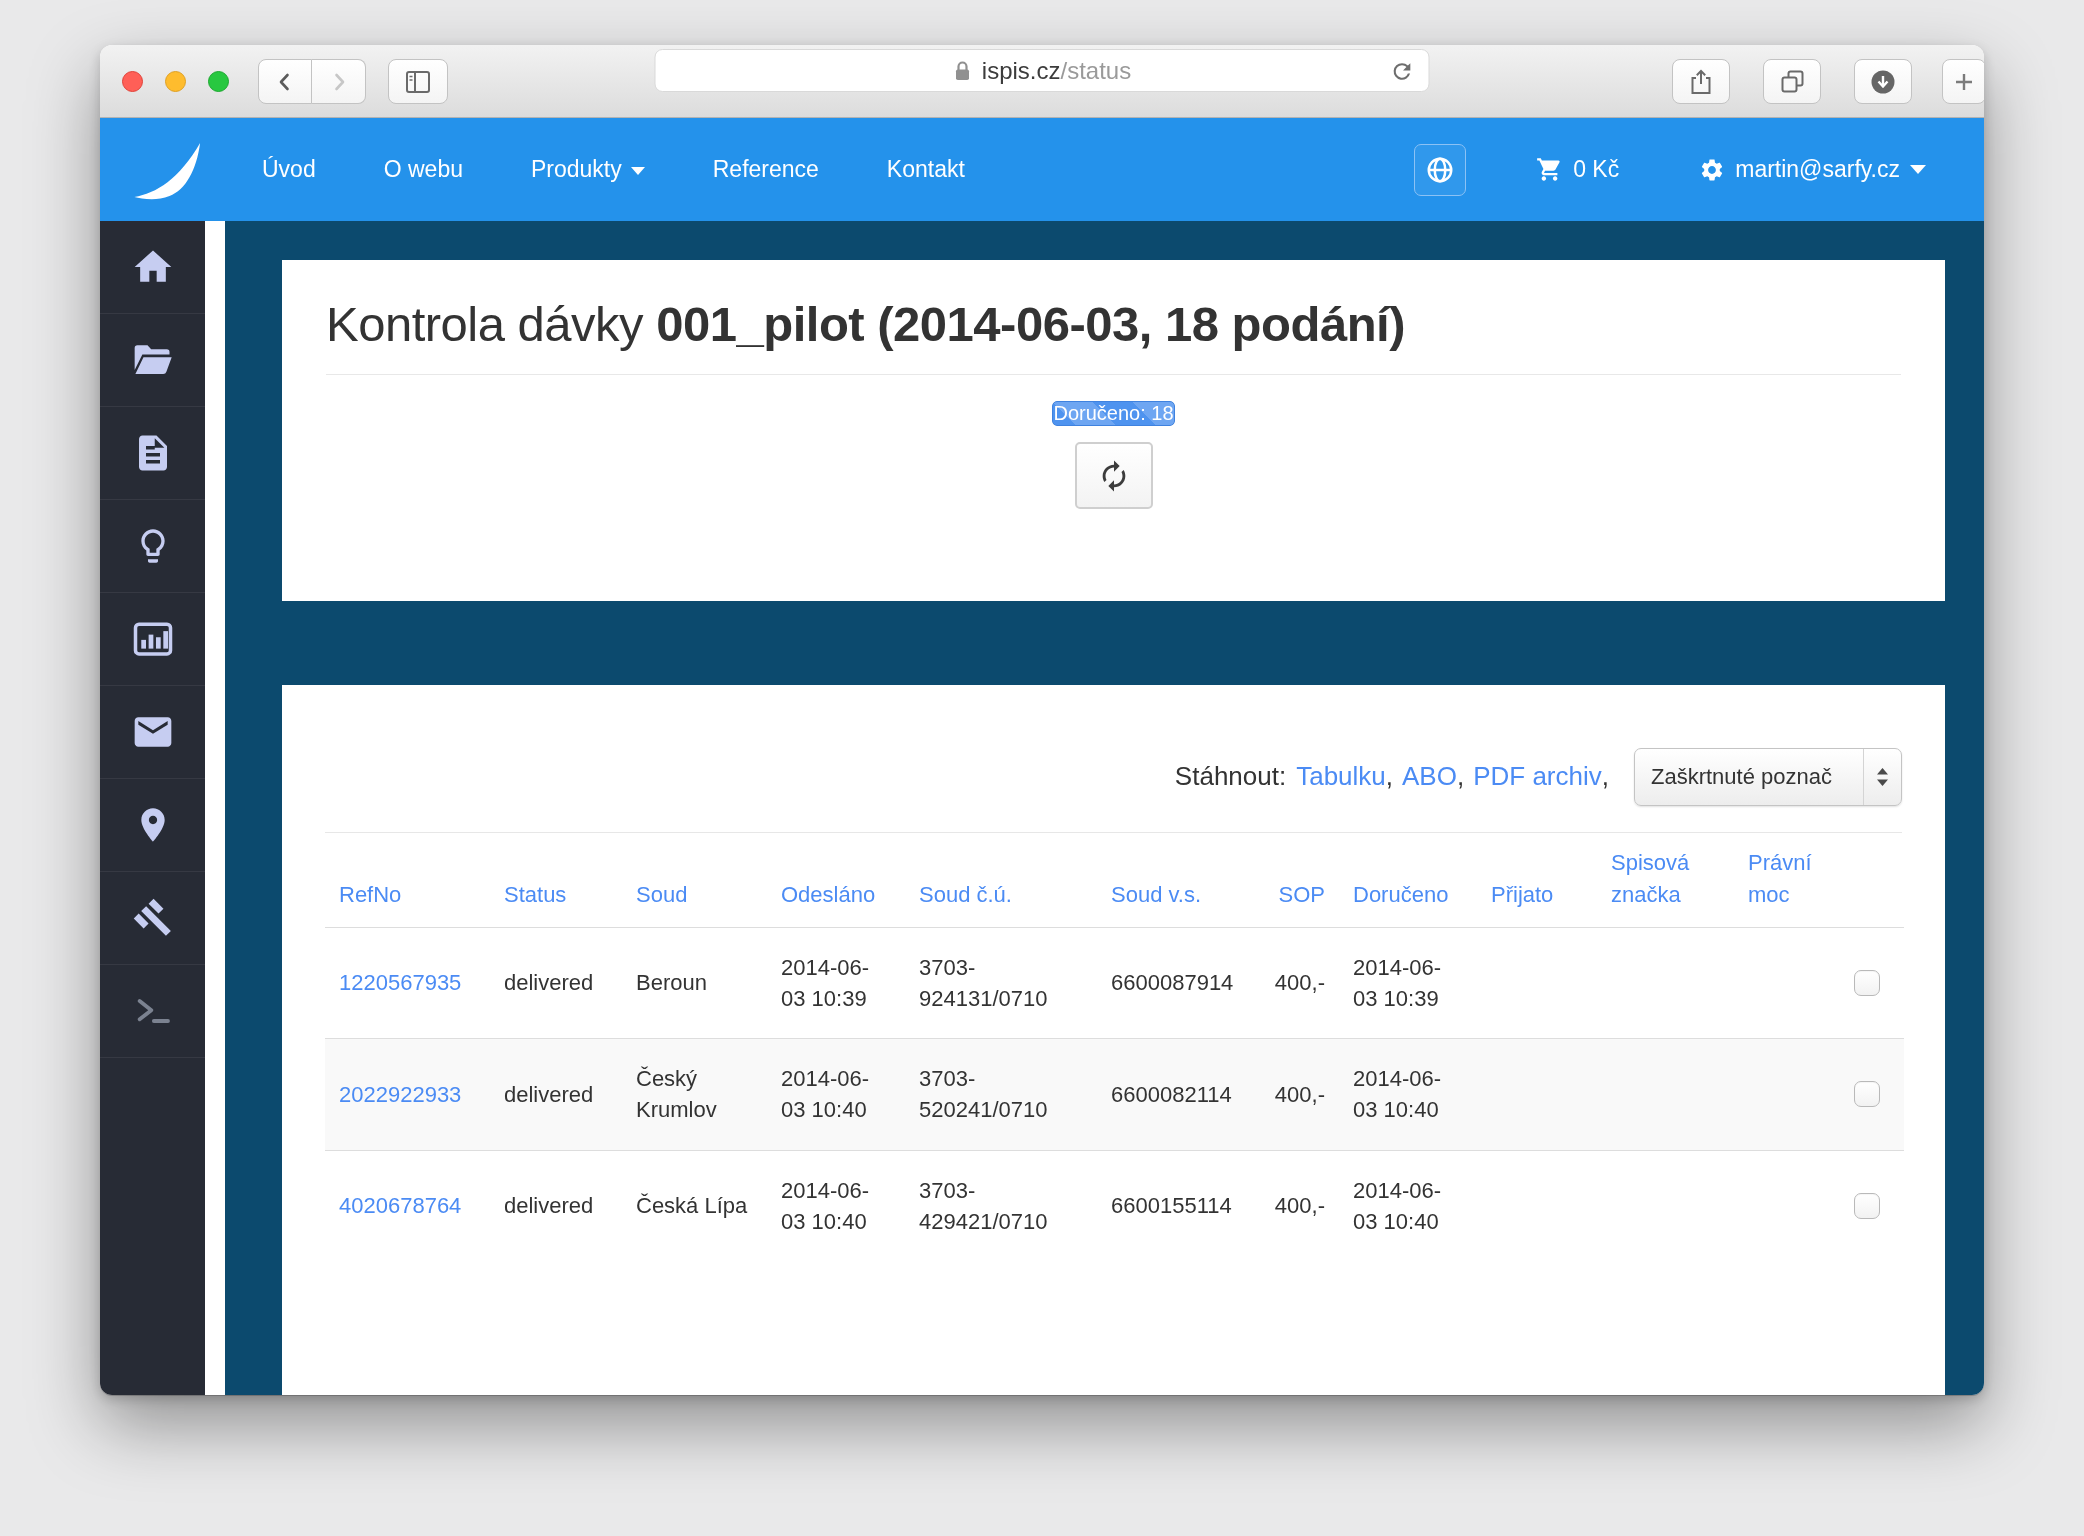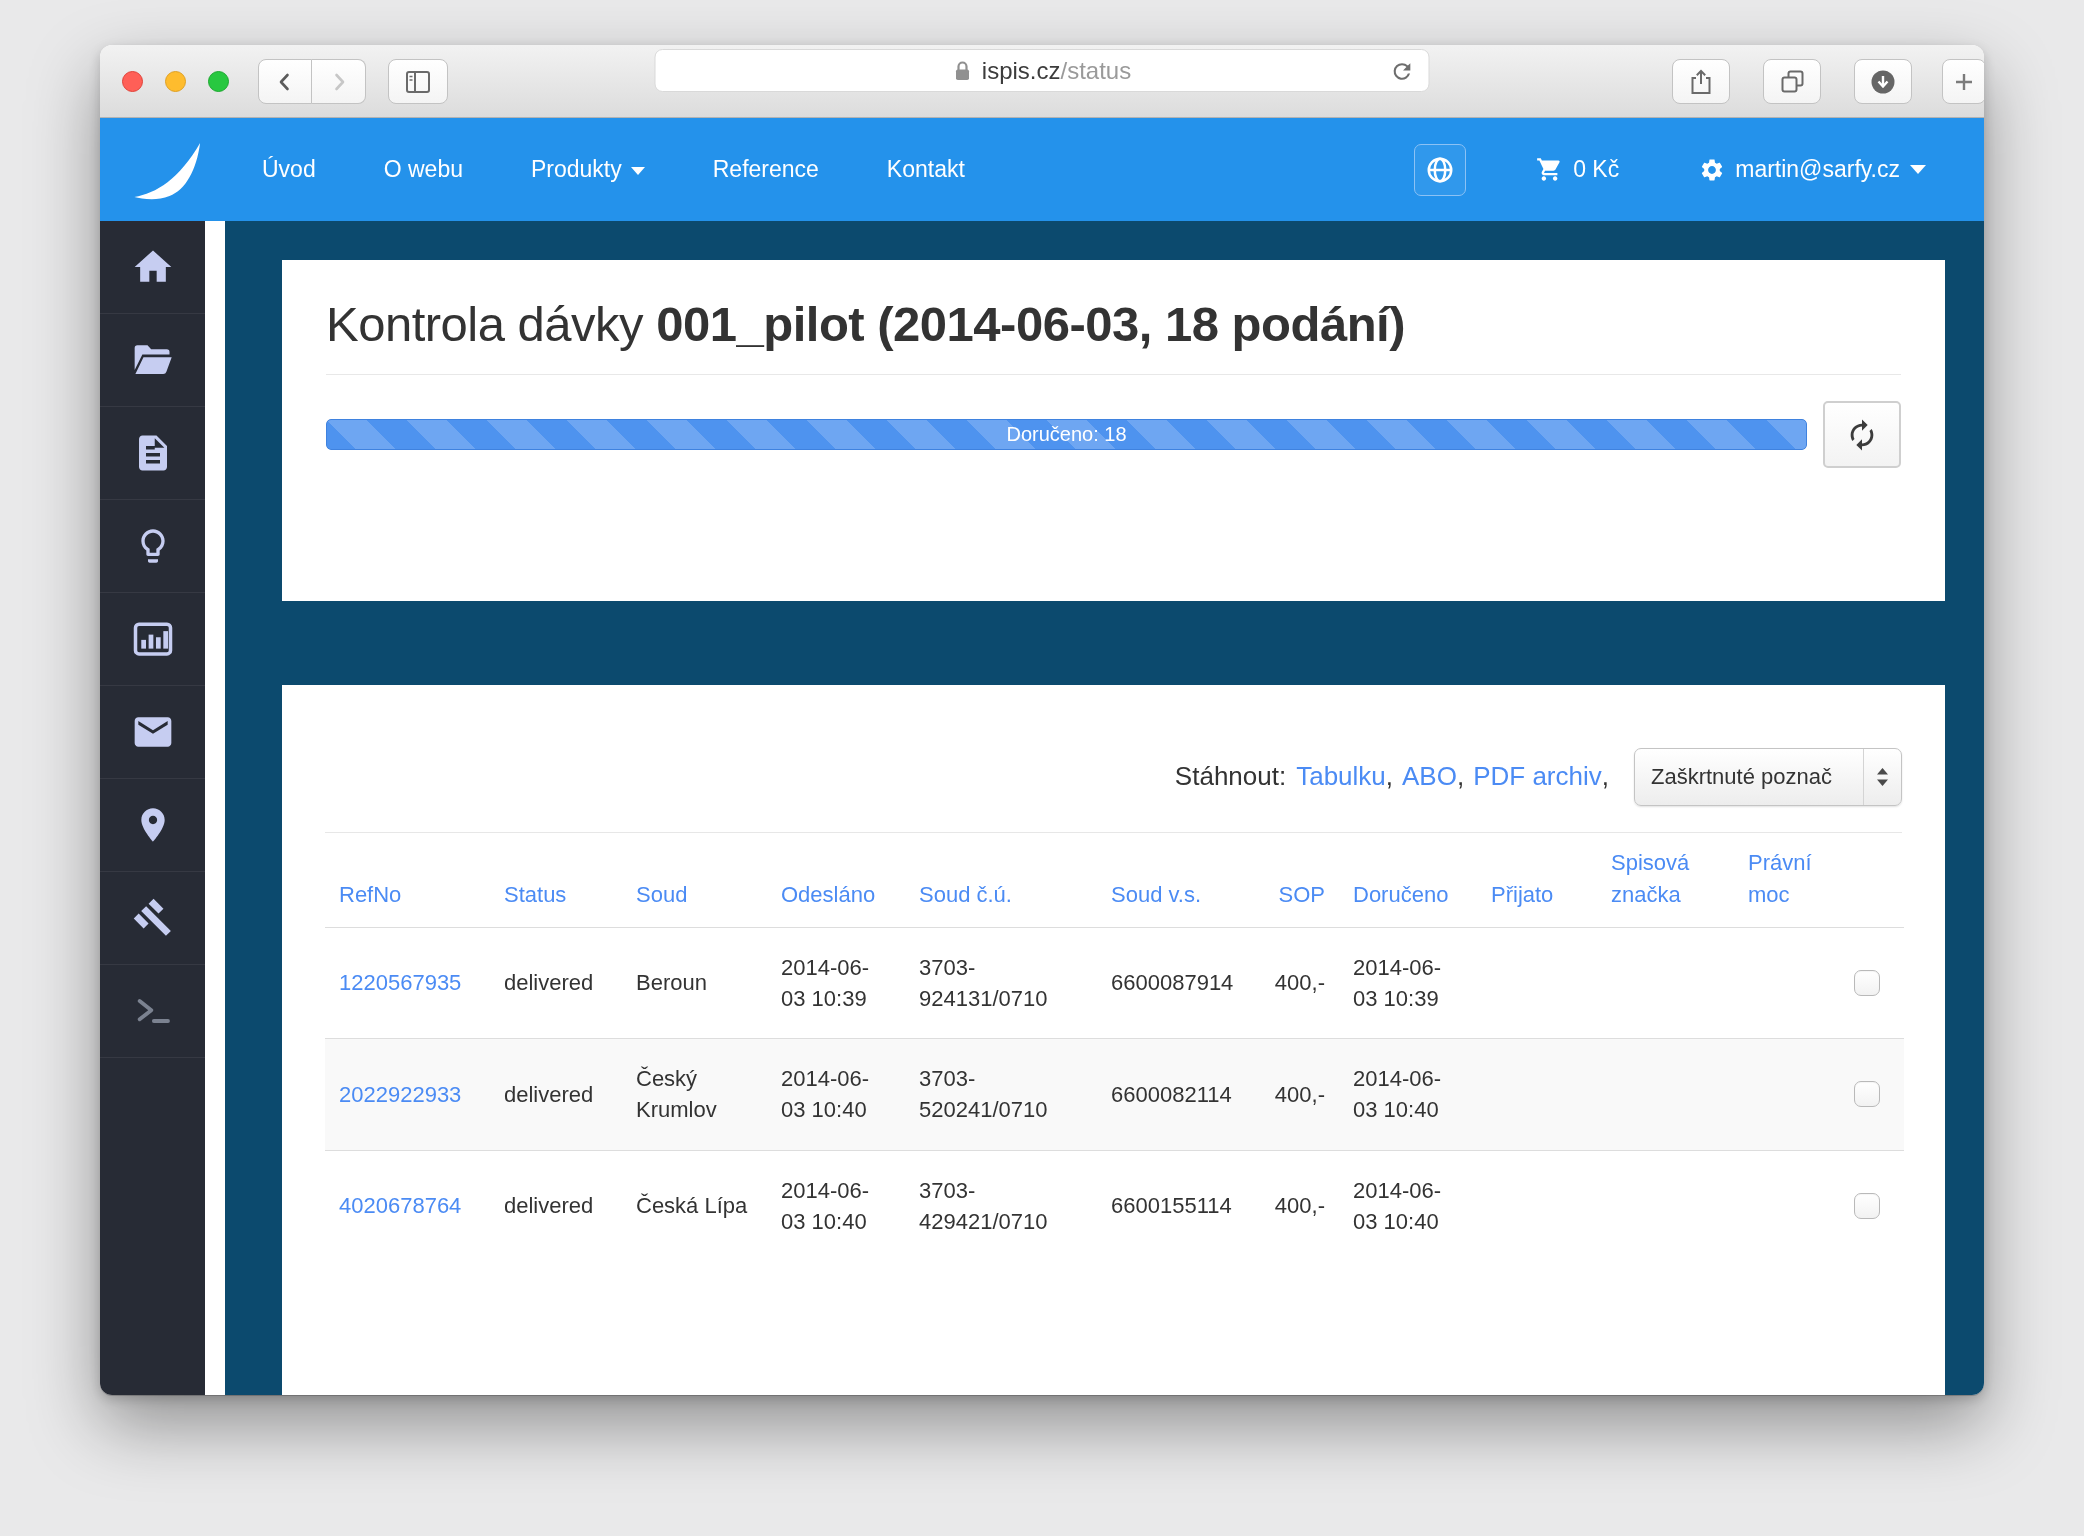--- a/index.html
+++ b/index.html
@@ -93,21 +93,21 @@
   .panel { position:absolute; left:57px; width:1663px; background:#fff; }
   .panel1 { top:39px; height:341px; padding:0 44px; }
   .panel2 { top:464px; height:780px; padding:0 43px; }
 
   h1 { font-size:49px; color:#333; margin-top:36px; font-weight:300; letter-spacing:-0.5px; }
   h1 strong { font-weight:600; }
   .rule { border:none; border-top:1px solid #e8e8e8; margin-top:22px; }
   .stav { font-size:23px; color:#333; margin-top:24px; }
   .stav b { font-weight:700; margin-right:8px; }
 
-  .progress-row { display:flex; align-items:center; margin-top:26px; gap:16px; }
+  .progress-row { display:flex; align-items:center; margin-top:26px; gap:16px;flex-direction:column; }
   .progress {
     flex:1; height:31px; border-radius:5px; overflow:hidden;
     background:#eaeaea;
   }
   .progress .bar {
     width:100%; height:100%;
     background-color:#4e93ef;
     background-image:linear-gradient(45deg, rgba(255,255,255,.18) 25%, transparent 25%, transparent 50%, rgba(255,255,255,.18) 50%, rgba(255,255,255,.18) 75%, transparent 75%, transparent);
     background-size:80px 80px;
     border:1px solid #3f82df; border-radius:5px;

